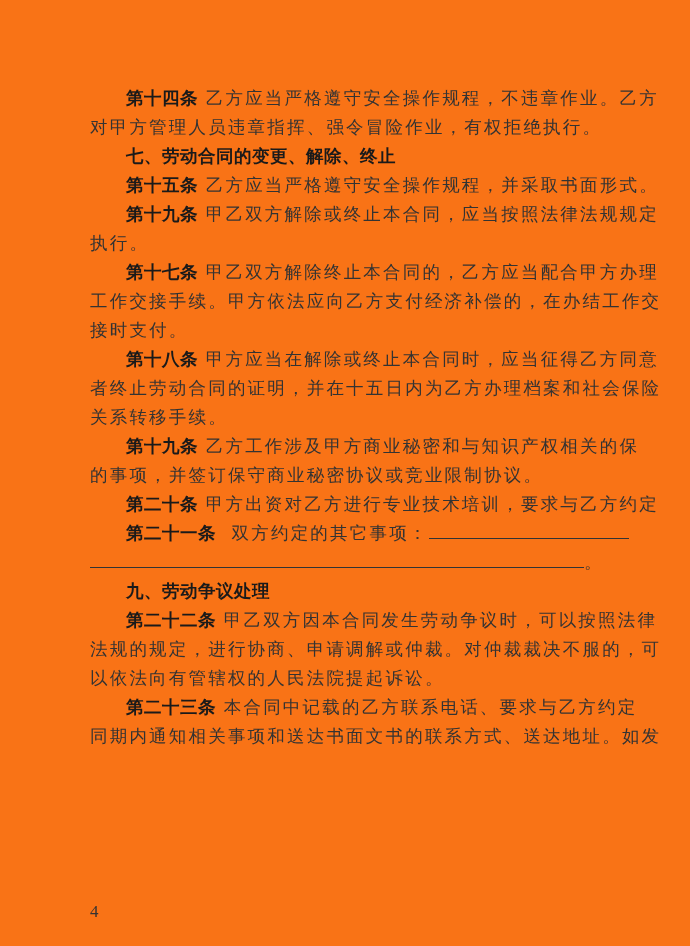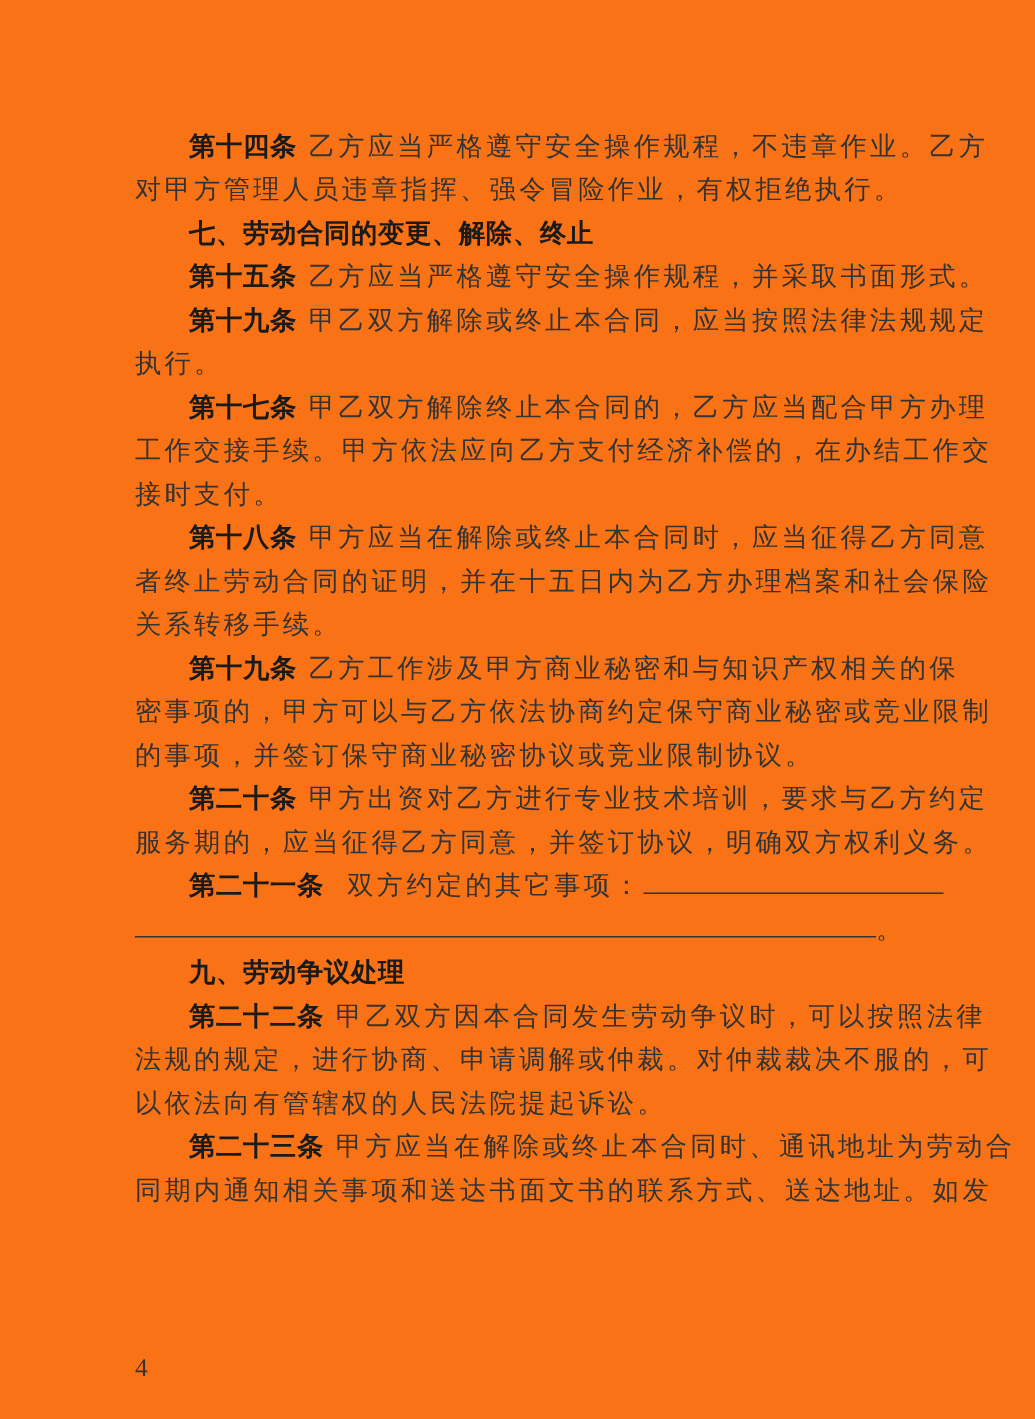--- a/index.html
+++ b/index.html
@@ -34,34 +34,32 @@
     <div class="line indent"><span class="b">第十七条</span> <span class="t">甲乙双方解除终止本合同的，乙方应当配合甲方办理</span></div>
     <div class="line"><span class="t">工作交接手续。甲方依法应向乙方支付经济补偿的，在办结工作交</span></div>
     <div class="line"><span class="t">接时支付。</span></div>
 
     <div class="line indent"><span class="b">第十八条</span> <span class="t">甲方应当在解除或终止本合同时，应当征得乙方同意</span></div>
     <div class="line"><span class="t">者终止劳动合同的证明，并在十五日内为乙方办理档案和社会保险</span></div>
     <div class="line"><span class="t">关系转移手续。</span></div>
 
 
     <div class="line indent"><span class="b">第十九条</span> <span class="t">乙方工作涉及甲方商业秘密和与知识产权相关的保</span></div>
-    <div class="line"><span class="t">密事项的，甲方可以与乙方依法协商约定保守商业秘密或竞业限制</span></div>
     <div class="line"><span class="t">的事项，并签订保守商业秘密协议或竞业限制协议。</span></div>
 
     <div class="line indent"><span class="b">第二十条</span> <span class="t">甲方出资对乙方进行专业技术培训，要求与乙方约定</span></div>
-    <div class="line"><span class="t">服务期的，应当征得乙方同意，并签订协议，明确双方权利义务。</span></div>
 
     <div class="line indent"><span class="b">第二十一条</span>&nbsp;&nbsp;<span class="t">双方约定的其它事项：</span><span class="blank" style="width:200px;"></span></div>
     <div class="line"><span class="blank" style="width:494px;"></span><span class="t">。</span></div>
 
     <div class="line indent heading">九、劳动争议处理</div>
 
     <div class="line indent"><span class="b">第二十二条</span> <span class="t">甲乙双方因本合同发生劳动争议时，可以按照法律</span></div>
     <div class="line"><span class="t">法规的规定，进行协商、申请调解或仲裁。对仲裁裁决不服的，可</span></div>
     <div class="line"><span class="t">以依法向有管辖权的人民法院提起诉讼。</span></div>
 
 
-    <div class="line indent"><span class="b">第二十三条</span> <span class="t">甲方应当在解除或终止本合同时、通讯地址为劳动合</span></div>
+    <div class="line indent"><span class="b">第二十三条</span> <span class="t">本合同中记载的乙方联系电话、要求与乙方约定</span></div>
     <div class="line"><span class="t">同期内通知相关事项和送达书面文书的联系方式、送达地址。如发</span></div>
   </div>
 
   <div class="page-num">4</div>
 </div>
 
 </body></html>

